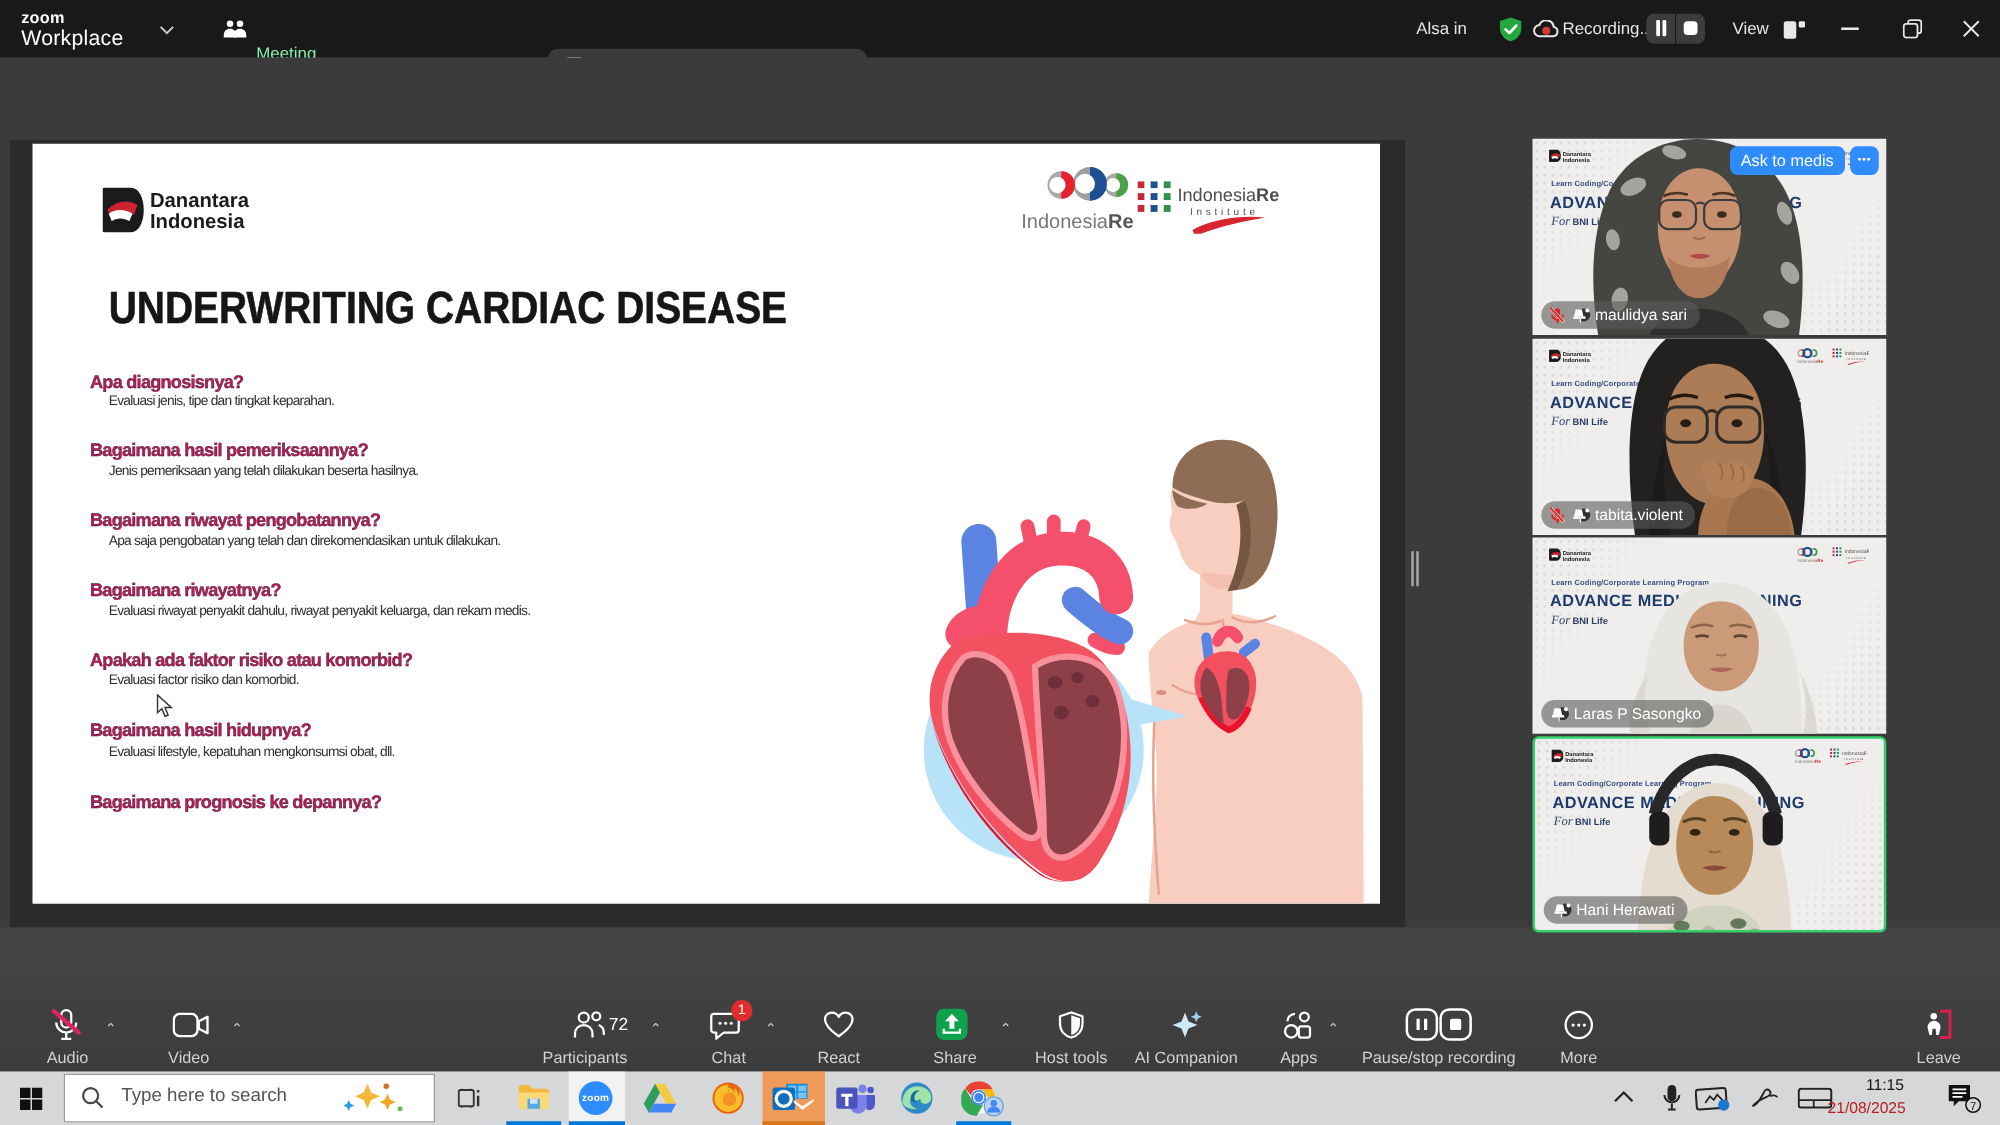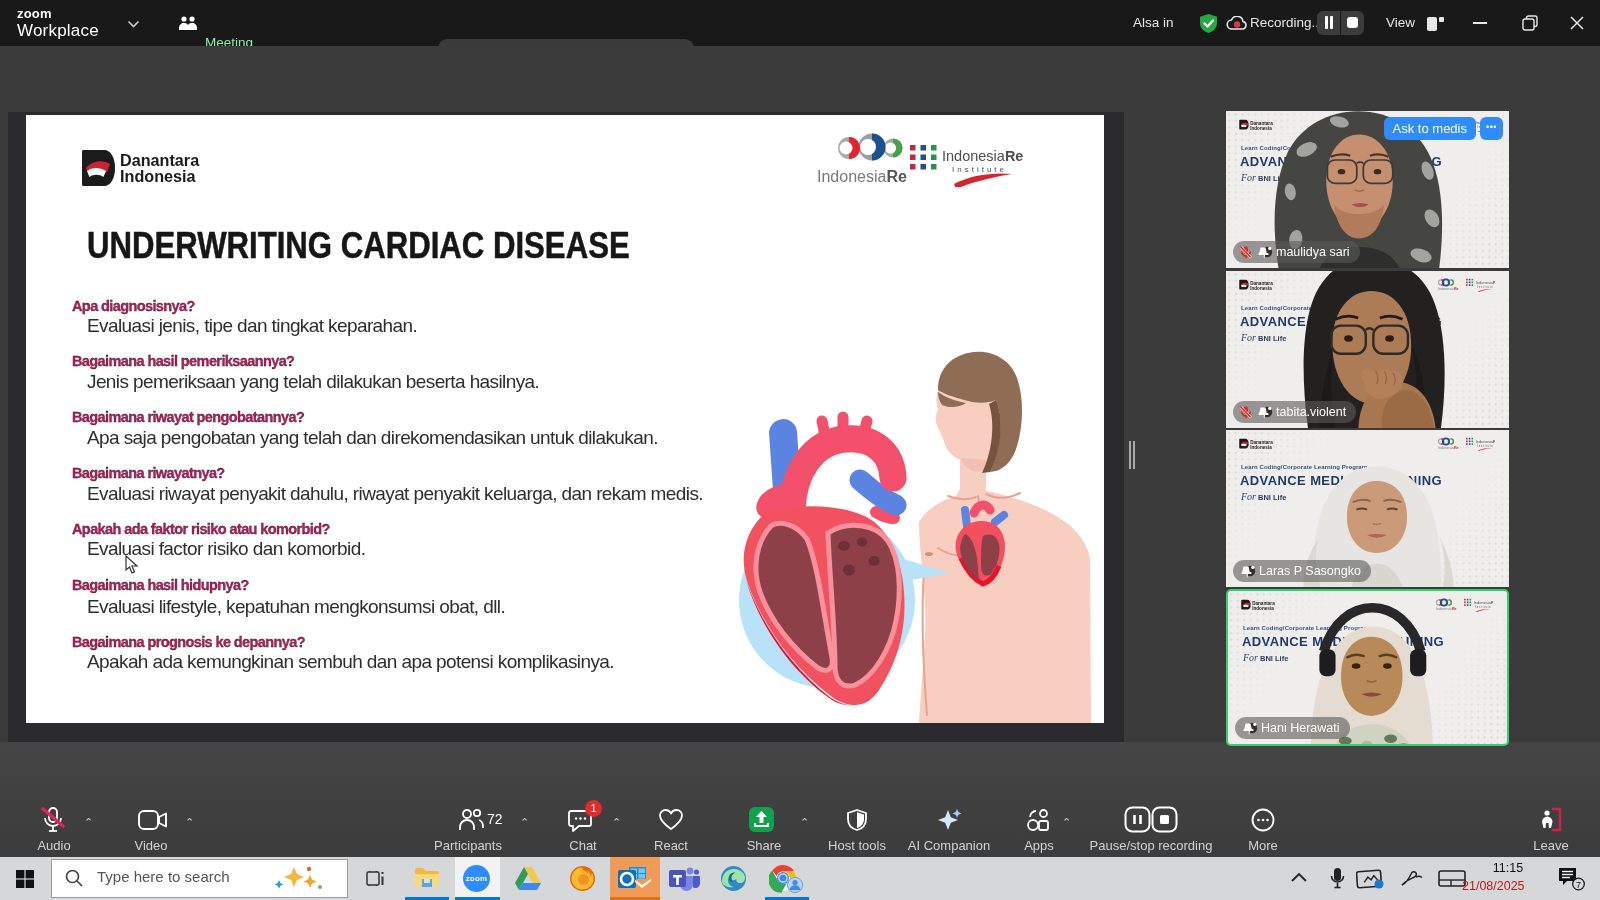--- a/index.html
+++ b/index.html
@@ -15,21 +15,21 @@
   #tab-icon { position:absolute; left:13px; top:7px; width:17px; height:17px; background:#fff; border-radius:4px; }
   #tab-label { position:absolute; left:40px; top:9px; color:#dcdcdc; font-size:13.5px; white-space:nowrap; }
   #tab-dots { position:absolute; right:9px; top:8px; width:17px; height:17px; border:1.4px solid #e6e6e6; border-radius:50%; color:#e6e6e6; font-size:10px; line-height:13px; text-align:center; letter-spacing:.5px;}
   .tbtxt { position:absolute; top:15px; color:#e6e6e6; font-size:13.5px; }
   
   #main { position:absolute; left:0; top:46px; width:1600px; height:811px; background:#3b3b3c; }
   #frame { position:absolute; left:8px; top:66px; width:1116px; height:630px; background:#2b2b2d; }
   #slide { position:absolute; left:26px; top:69px; width:1078px; height:608px; background:#ffffff; overflow:hidden; }
   
   .q { position:absolute; left:46px; color:#be185d; font-weight:bold; font-size:14.5px; letter-spacing:-.6px; -webkit-text-stroke:0.3px #1d1d1d;}
-  .a { position:absolute; left:61px; color:#2e2e2e; font-size:19px; letter-spacing:-.6px;}
+  .a { position:absolute; left:61px; color:#2e2e2e; font-size:11px; letter-spacing:-.6px;}
   #heading { position:absolute; left:61px; top:110px; color:#161616; font-weight:bold; font-size:36px; -webkit-text-stroke:0.5px #161616; letter-spacing:0; transform:scaleX(.865); transform-origin:left top; white-space:nowrap; }
   
   .tile { position:absolute; z-index:5; left:1226px; width:283px; height:157px; background:#efeeec; overflow:hidden; }
   .vbg { position:absolute; inset:0; }
   .vbg::before { content:""; position:absolute; inset:0;
     background-image: radial-gradient(rgba(145,145,142,.5) 1px, transparent 1.25px);
     background-size: 6.5px 6.5px; opacity:.42;
     -webkit-mask-image: linear-gradient(125deg, #000 8%, transparent 30%, transparent 70%, #000 92%); }
   .person { left:0; top:0; width:283px; height:157px; }
   .v-small { position:absolute; left:15px; top:34px; font-size:6px; font-weight:bold; color:#37517e; letter-spacing:.1px; }
@@ -167,21 +167,20 @@
     <div class="a" style="top:256px">Jenis pemeriksaan yang telah dilakukan beserta hasilnya.</div>
     <div class="q" style="top:294px">Bagaimana riwayat pengobatannya?</div>
     <div class="a" style="top:312px">Apa saja pengobatan yang telah dan direkomendasikan untuk dilakukan.</div>
     <div class="q" style="top:350px">Bagaimana riwayatnya?</div>
     <div class="a" style="top:368px">Evaluasi riwayat penyakit dahulu, riwayat penyakit keluarga, dan rekam medis.</div>
     <div class="q" style="top:406px">Apakah ada faktor risiko atau komorbid?</div>
     <div class="a" style="top:423px">Evaluasi factor risiko dan komorbid.</div>
     <div class="q" style="top:462px">Bagaimana hasil hidupnya?</div>
     <div class="a" style="top:481px">Evaluasi lifestyle, kepatuhan mengkonsumsi obat, dll.</div>
     <div class="q" style="top:519px">Bagaimana prognosis ke depannya?</div>
-    <div class="a" style="top:536px">Apakah ada kemungkinan sembuh dan apa potensi komplikasinya.</div>
 
     <svg class="abs" style="left:650px;top:215px" width="428" height="393" viewBox="0 0 428 393">
 
       <path d="M262 60 C 264 42 274 30 290 26 C 312 21 334 30 341 50 C 347 66 346 88 341 106 C 336 124 327 135 315 139 C 303 142 290 139 285 130 C 279 128 272 123 269 115 C 267 108 265 103 262 98 C 259 92 259 86 262 80 C 260 74 260 66 262 60 Z" fill="#f8cec1"></path>
       <path d="M284 124 L284 160 C 292 168 304 168 310 162 L310 126 Z" fill="#f8cec1"></path>
       <path d="M285 130 C 291 141 301 144 309 139 L310 130 L286 128 Z" fill="#f2bfb0"></path>
       <path d="M243 192 C 250 180 262 172 280 166 L284 159 C 292 167 304 167 310 161 L316 162 C 340 168 364 176 380 186 C 398 196 410 210 414 228 L415 393 L243 393 C 246 340 252 300 248 260 C 246 235 243 212 243 192 Z" fill="#f8cec1"></path>
 
       <path d="M262 60 C 262 40 274 27 292 23 C 314 18 336 29 342 51 C 348 71 347 96 341 116 C 337 130 329 138 320 141 L 314 142 C 325 118 328 88 320 70 C 310 74 298 73 288 70 C 278 67 268 64 262 60 Z" fill="#8f6c54"></path>
       <path d="M320 70 C 328 88 326 118 314 142 L 306 143 C 317 120 319 92 313 74 Z" fill="#755440"></path>

